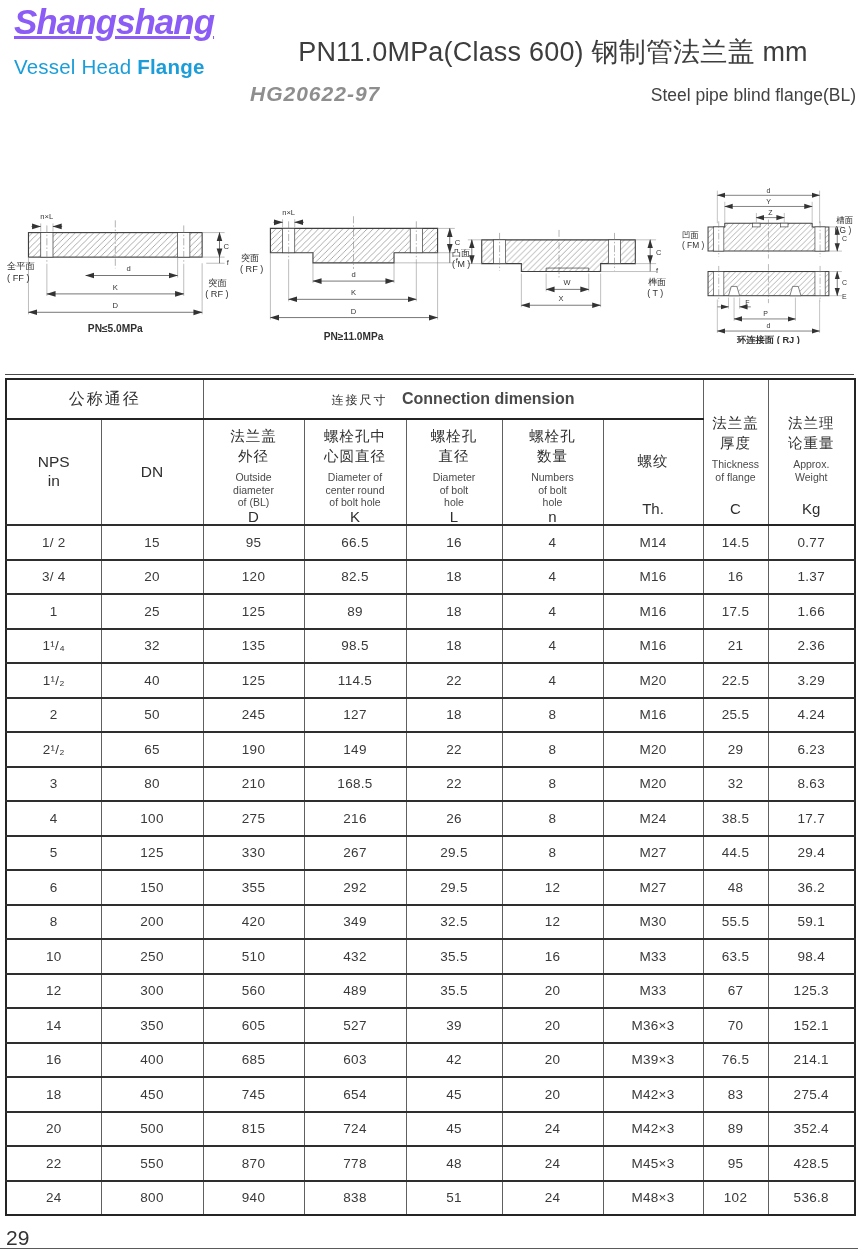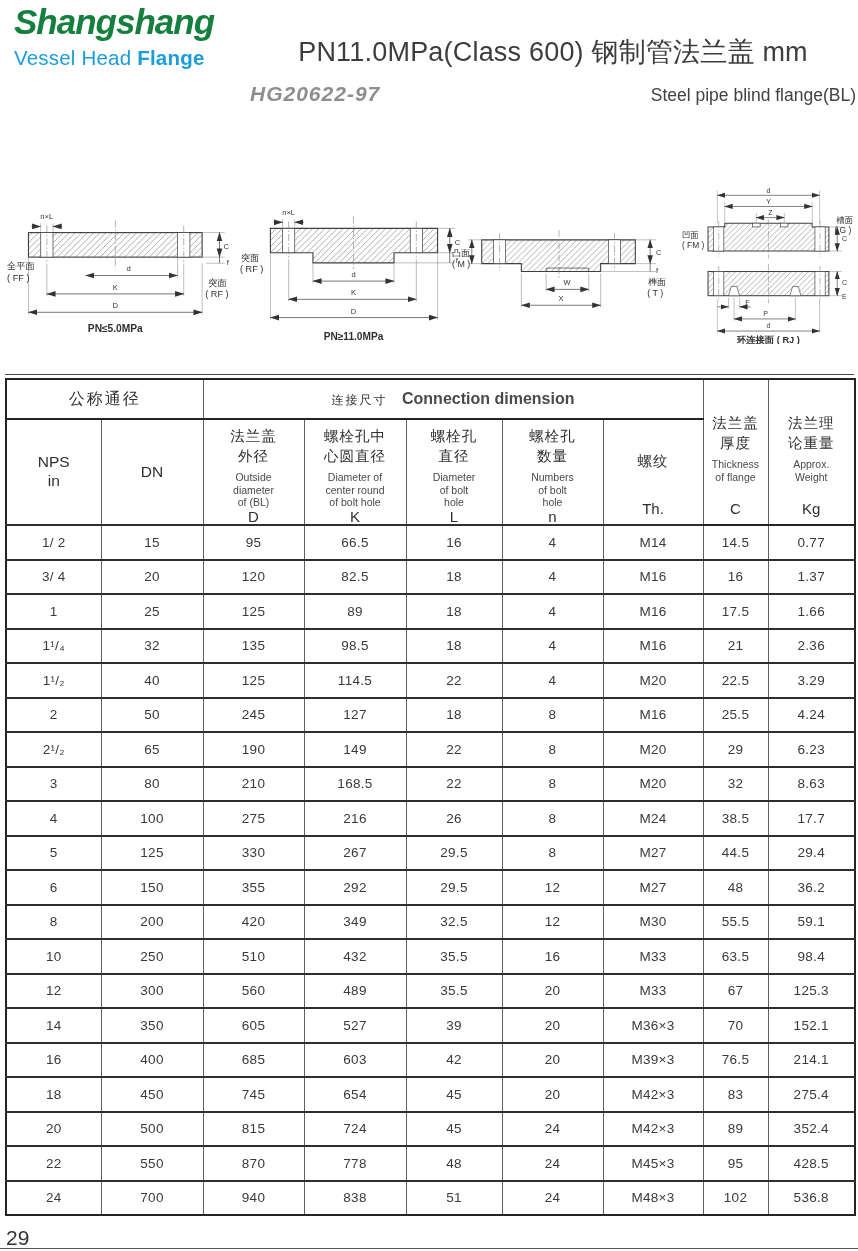--- a/index.html
+++ b/index.html
@@ -2,21 +2,21 @@
 <html><head>
 <meta charset="utf-8">
 <style>
   html,body{margin:0;padding:0;background:#e8e8e8;}
   .page{width:858px;height:1251px;position:relative;background:#ffffff;overflow:hidden;
         font-family:"Liberation Sans",sans-serif;margin:0 auto;}
   
   .hdr{position:relative;height:112px;}
   .logo{position:absolute;left:14px;top:4px;}
   .logo-name{font-size:35px;font-weight:700;font-style:italic;letter-spacing:-1px;line-height:1.05;}
-  .logo-tag{font-size:20.5px;margin-top:5px;letter-spacing:.2px;}
+  .logo-tag{font-size:20.5px;margin-top:14px;letter-spacing:.2px;}
   .logo-tag .b{font-weight:700;}
   .titleblock{position:absolute;left:250px;right:2px;top:34px;}
   .title{font-size:27px;color:#3d3d3d;text-align:center;letter-spacing:.2px;}
   .subrow{display:flex;justify-content:space-between;align-items:baseline;margin-top:12px;}
   .std{font-size:21px;font-weight:700;font-style:italic;color:#8e8e8e;letter-spacing:1px;}
   .sub-en{font-size:17.5px;color:#424242;}
   
   .dwgs{position:relative;height:258px;}
   .dwgs svg{position:absolute;}
   #d1{left:6px;top:92px;width:237px;}
@@ -60,21 +60,21 @@
   .pageno{margin:10px 0 0 6px;font-size:21px;color:#333;}
   .bottomline{position:absolute;bottom:2px;left:0;width:858px;height:1px;background:#5a5a5a;}
 </style>
 </head>
 <body>
 
 <div class="page">
 
   <div class="hdr">
     <div class="logo">
-      <div class="logo-name accent" style="color: #15803d;">Shangshang</div>
+      <div class="logo-name accent" style="color: #8b5cf6; text-decoration: underline;">Shangshang</div>
       <div class="logo-tag accent" style="color: rgb(26, 157, 217);">
         <span>Vessel Head</span>
         <span class="b">Flange</span>
       </div>
     </div>
     <div class="titleblock">
       <div class="title">PN11.0MPa(Class 600) 钢制管法兰盖  mm</div>
       <div class="subrow">
         <span class="std">HG20622-97</span>
         <span class="sub-en">Steel pipe blind flange(BL)</span>
@@ -599,21 +599,21 @@
             <td>870</td>
             <td>778</td>
             <td>48</td>
             <td>24</td>
             <td>M45×3</td>
             <td>95</td>
             <td>428.5</td>
           </tr>
           <tr>
             <td>24</td>
-            <td>700</td>
+            <td>800</td>
             <td>940</td>
             <td>838</td>
             <td>51</td>
             <td>24</td>
             <td>M48×3</td>
             <td>102</td>
             <td>536.8</td>
           </tr>
         </tbody>
     </table>

